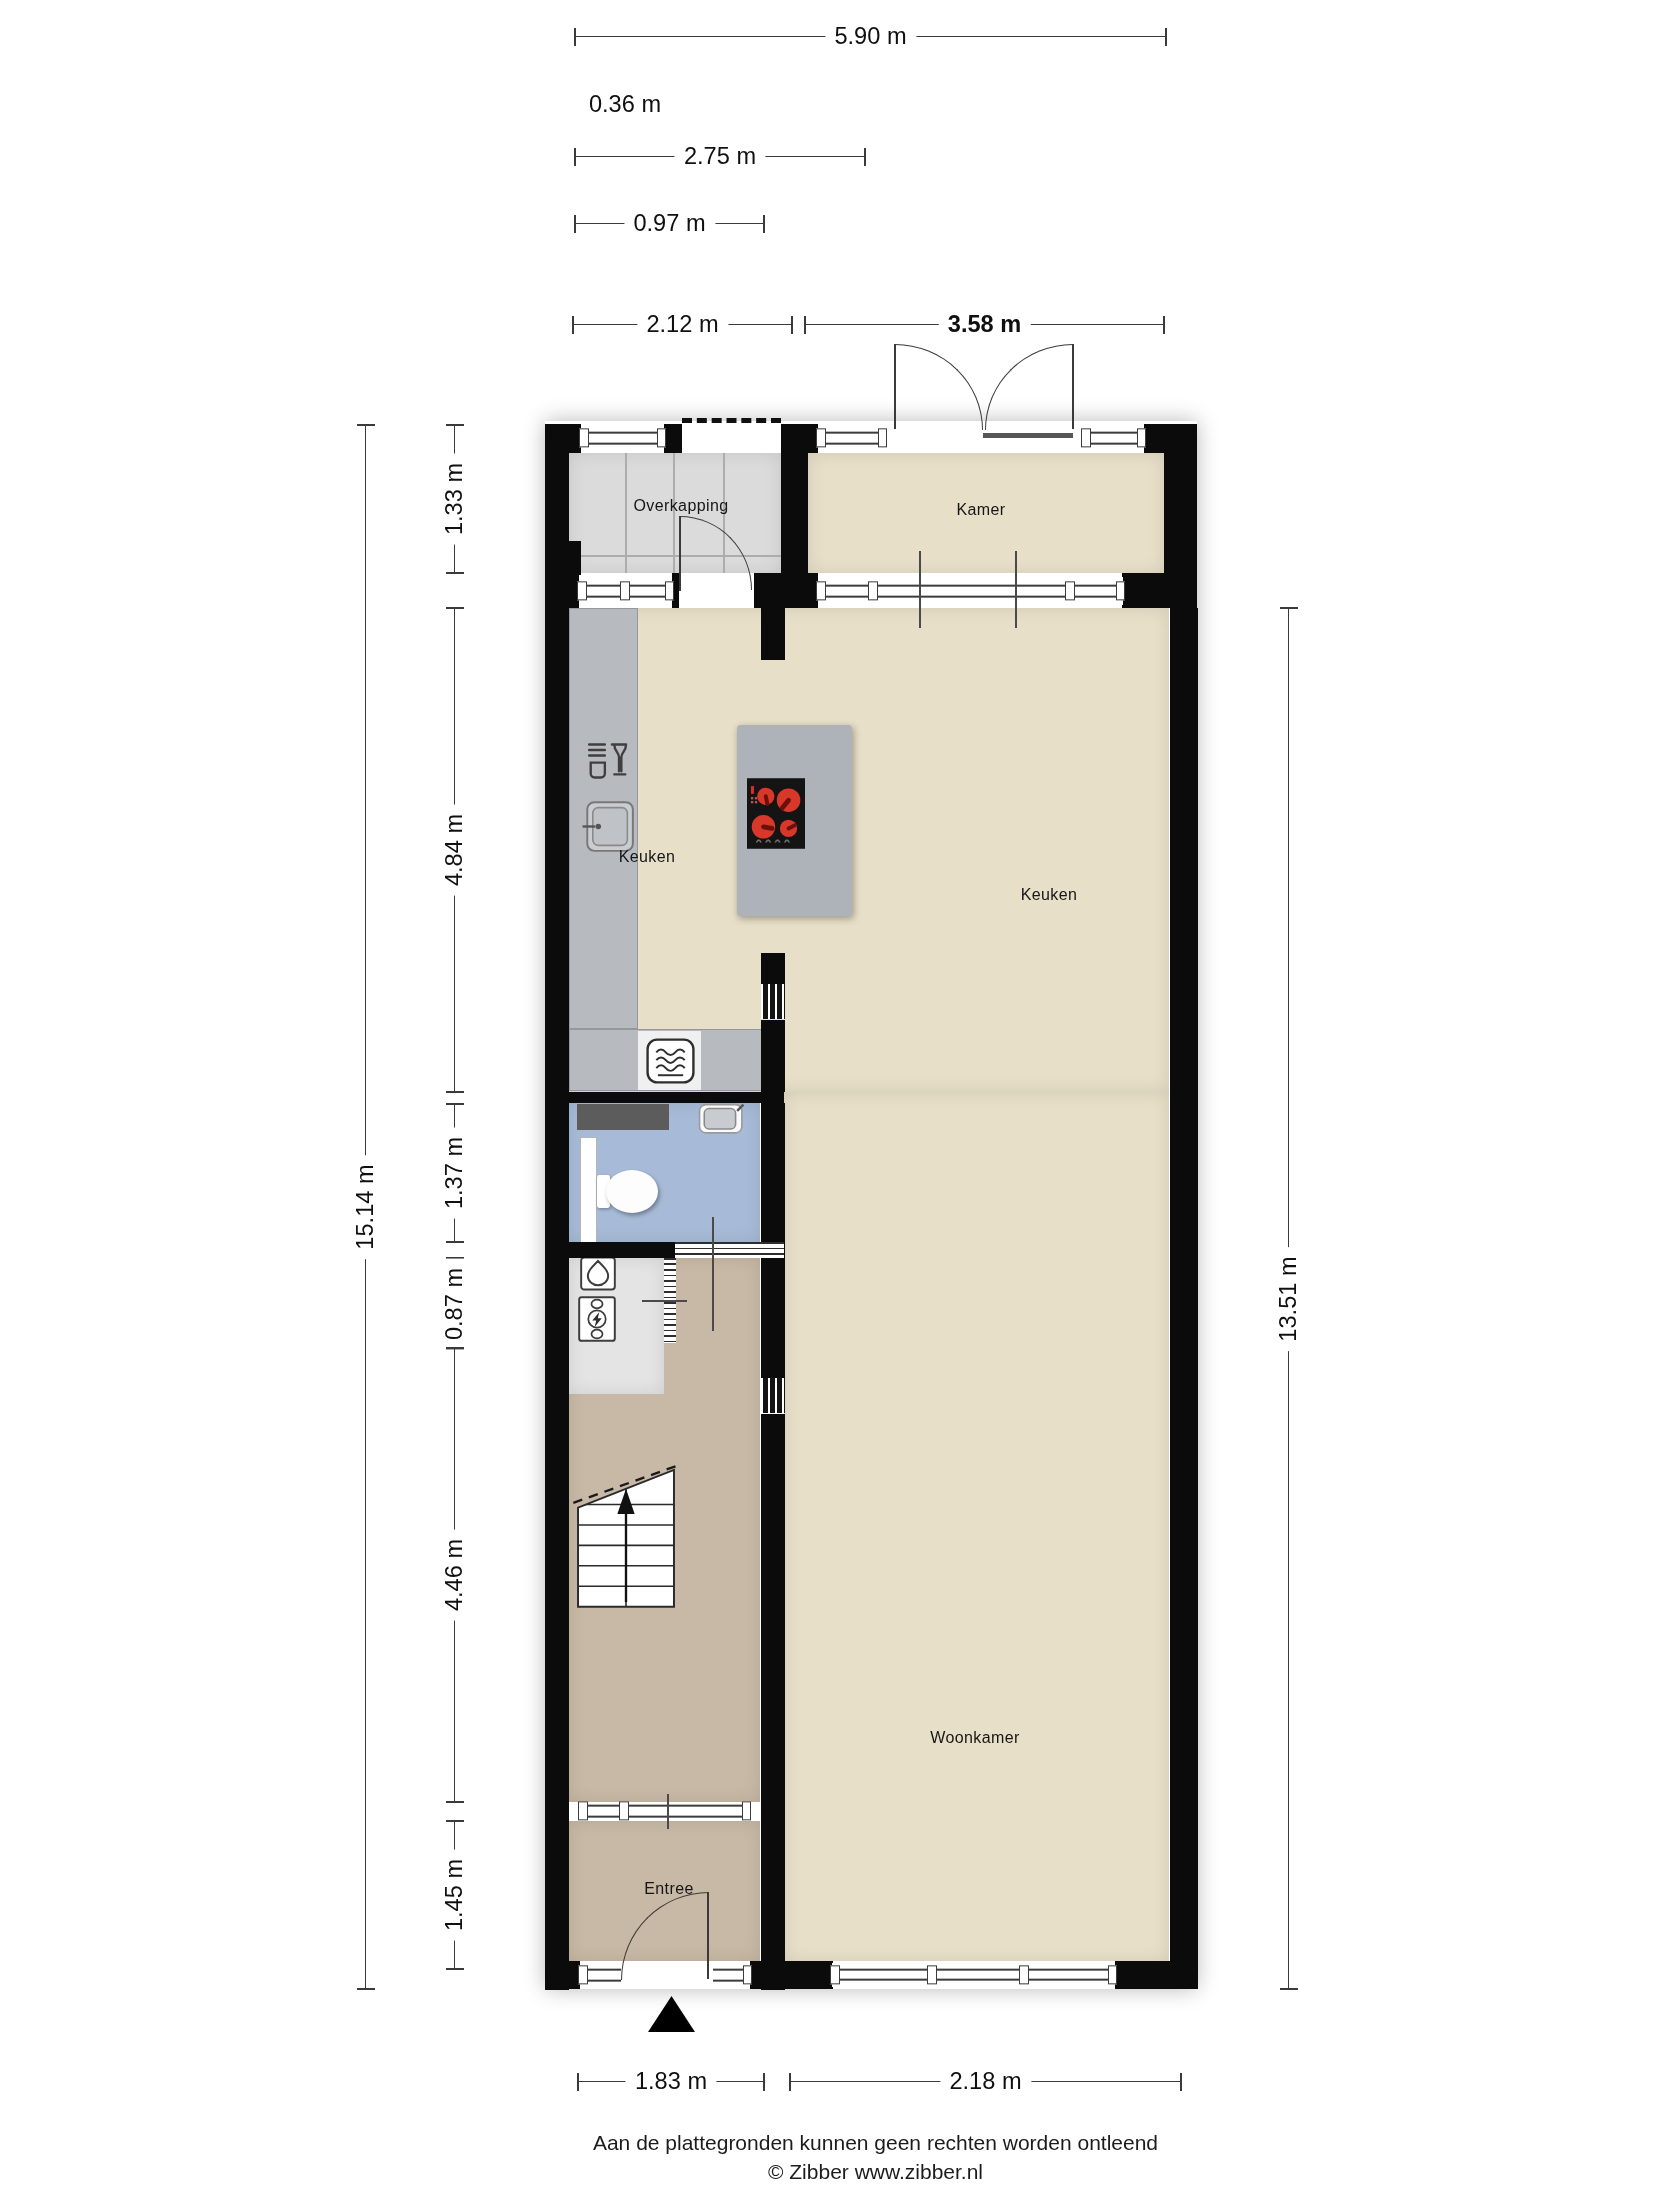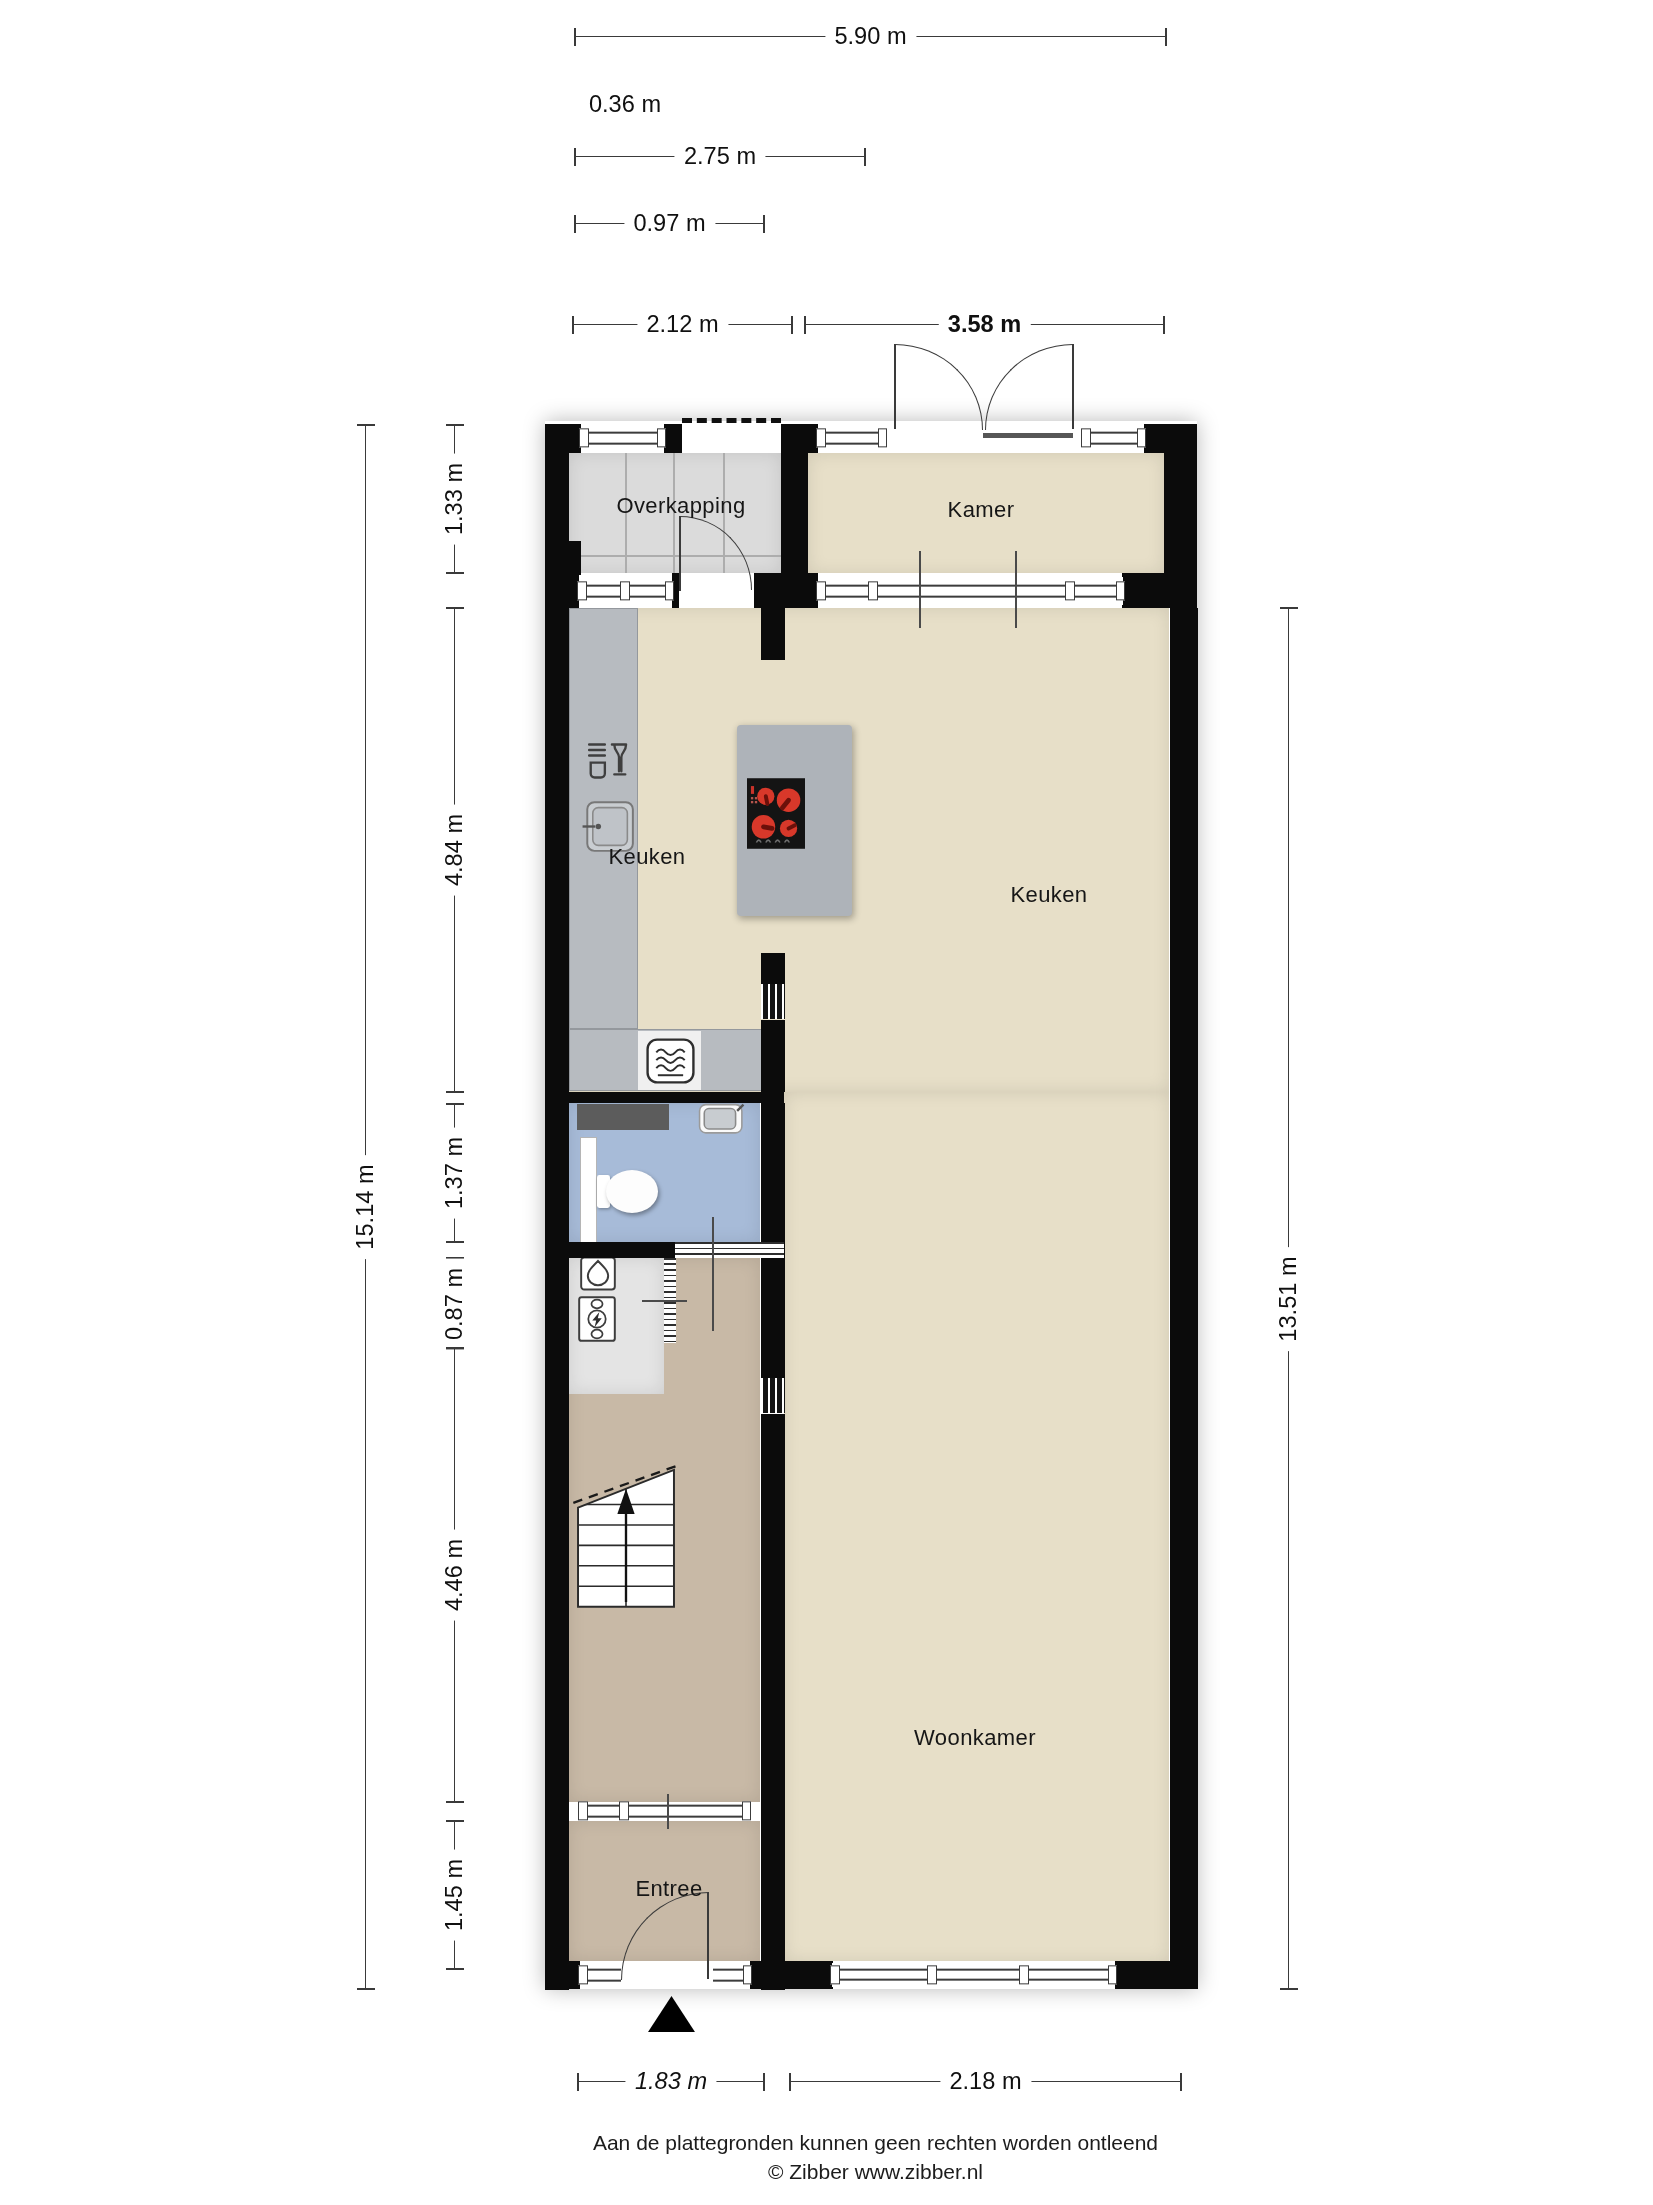--- a/index.html
+++ b/index.html
@@ -20,21 +20,21 @@
   .cap{position:absolute;top:50%;transform:translateY(-50%);width:7.9px;height:17.3px;
        background:#fff;border:1.6px solid #3c3c3c;}
   .stripesH{position:absolute;background:repeating-linear-gradient(to bottom,#2e2e2e 0 1.6px,#ffffff 1.6px 5.5px);}
   .stripesVdark{position:absolute;background:repeating-linear-gradient(to right,#ffffff 0 1.6px,#141414 1.6px 7px);}
   .mark{position:absolute;background:#4a4a4a;}
   .leaf{position:absolute;width:1.6px;background:#3a3a3a;}
   .arc{position:absolute;border:0 solid #3a3a3a;}
   .arc.tr{border-top-width:1.6px;border-right-width:1.6px;border-top-right-radius:100% 100%;}
   .arc.tl{border-top-width:1.6px;border-left-width:1.6px;border-top-left-radius:100% 100%;}
   .gridline{position:absolute;background:#adadad;}
-  .roomlabel{position:absolute;transform:translate(-50%,-50%);font-size:22px;letter-spacing:0.4px;
+  .roomlabel{position:absolute;transform:translate(-50%,-50%);font-size:16px;letter-spacing:0.4px;
              color:#161616;white-space:nowrap;}
   .counter{position:absolute;background:#b7bbc0;border:1.6px solid #94989d;box-sizing:border-box;}
   .island{position:absolute;background:#aeb3b9;border-radius:3.9px;box-shadow:1.6px 2.4px 7px rgba(0,0,0,0.3);}
   .dimh{position:absolute;border-top:1.6px solid #3a3a3a;height:0;}
   .dimh i{position:absolute;top:-8.7px;width:1.6px;height:17.3px;background:#3a3a3a;}
   .dimh i.l{left:-0.8px;} .dimh i.r{right:-0.8px;}
   .dimh span{position:absolute;left:50%;top:-0.8px;transform:translate(-50%,-50%);background:#fff;
              padding:0 9.5px;font-size:23.6px;color:#101010;white-space:nowrap;}
   .dimv{position:absolute;border-left:1.6px solid #3a3a3a;width:0;}
   .dimv i{position:absolute;left:-8.7px;width:17.3px;height:1.6px;background:#3a3a3a;}
@@ -357,21 +357,21 @@
       <i class="b"></i>
       <span>1.45 m</span>
   </div>
 
   <div class="dimv" style="left:1288px;top:608px;height:1381px;">
     <i class="t"></i>
       <i class="b"></i>
       <span>13.51 m</span>
   </div>
 
-  <div class="dimh" style="left:578px;top:2081px;width:186px;font-style:italic;">
+  <div class="dimh" style="left:578px;top:2081px;width:186px;">
     <i class="l"></i>
       <i class="r"></i>
       <span>1.83 m</span>
   </div>
   <div class="dimh" style="left:790px;top:2081px;width:391px;">
     <i class="l"></i>
       <i class="r"></i>
       <span>2.18 m</span>
   </div>
 

